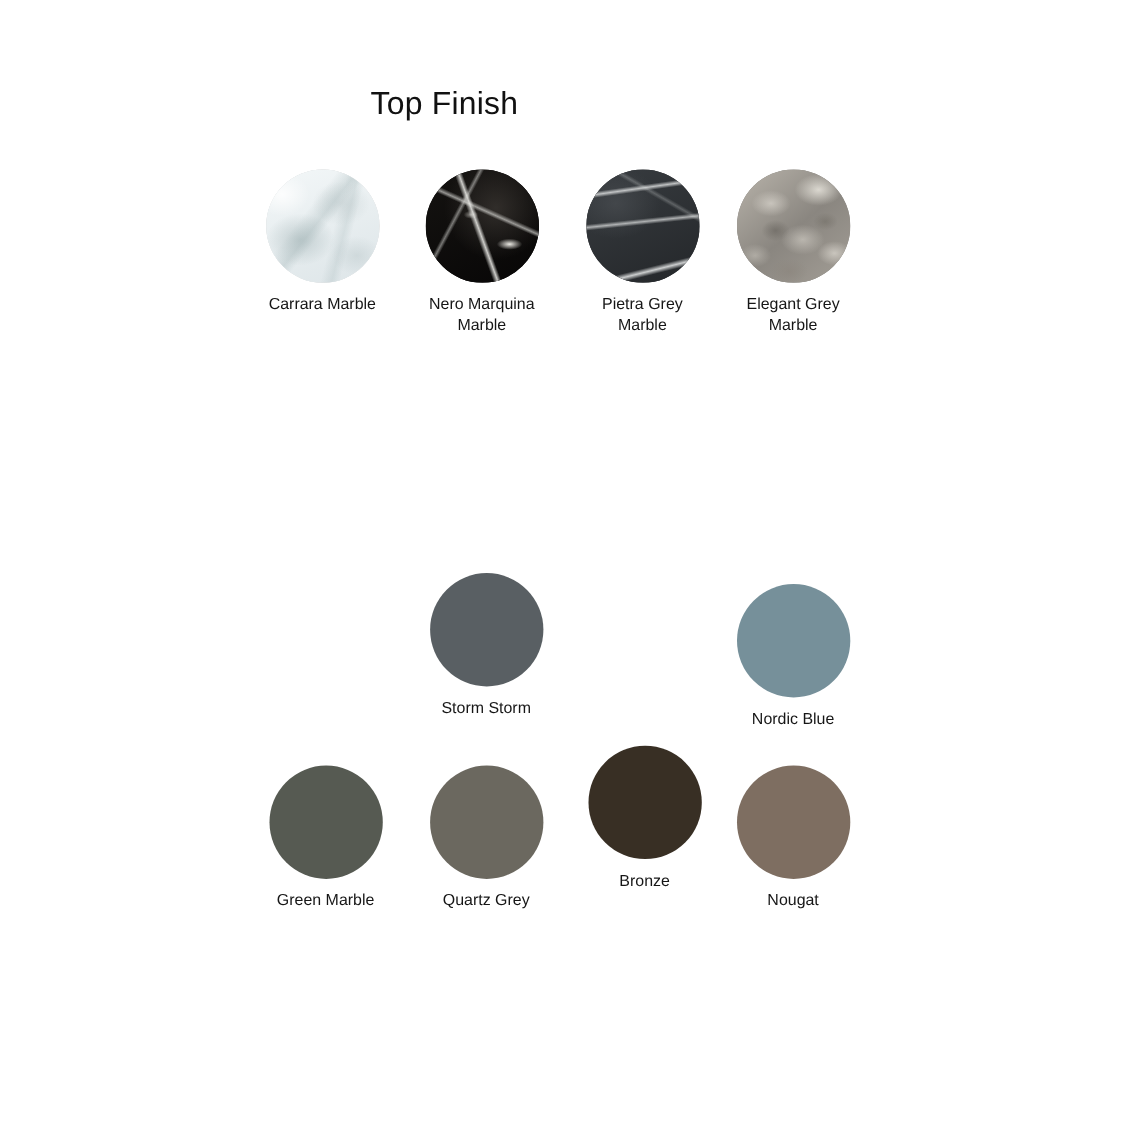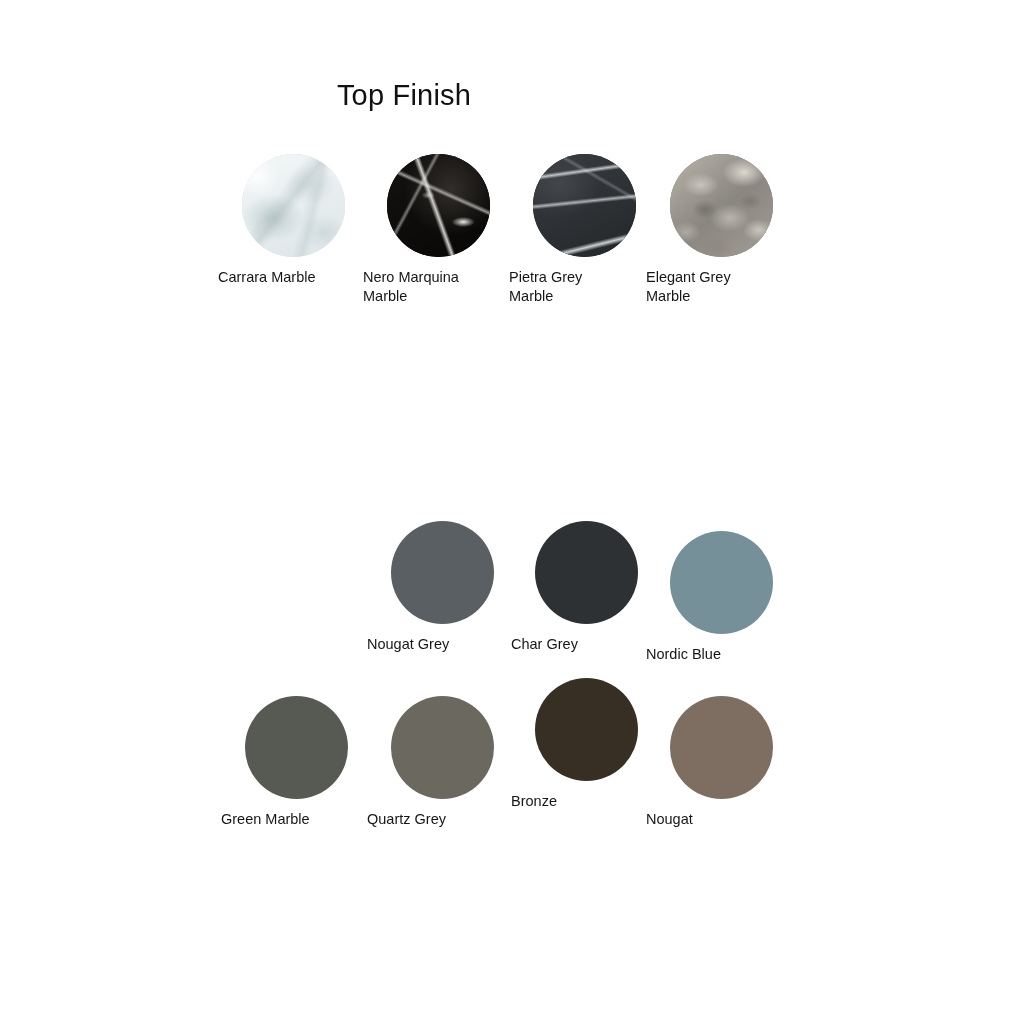--- a/index.html
+++ b/index.html
@@ -36,20 +36,21 @@
 
   .swatch-row {
     position: relative;
     width: 1024px;
     height: 172px;
   }
 
   .swatch-item {
     position: absolute;
     width: 150px;
+    text-align: center;
   }
 
   .swatch-circle {
     width: 103px;
     height: 103px;
     border-radius: 50%;
     margin: 0 auto;
     position: relative;
     overflow: hidden;
     background-color: #cccccc;
@@ -162,27 +163,23 @@
 
   </div>
 </section>
 
 <section class="option-group" id="group-stand-color">
   <div class="swatch-row" id="row-stand-color-1">
 
 
     <div class="swatch-item" style="left:367px; top:91px;">
       <div class="swatch-circle" style="background-color:#595f63;"></div>
-      <div class="swatch-label">Nougat Grey</div>
-    </div>
-
-    <div class="swatch-item" style="left:511px; top:91px;">
-      <div class="swatch-circle" style="background-color:#2d3134;"></div>
-      <div class="swatch-label">Char Grey</div>
-    </div>
+      <div class="swatch-label">Storm Storm</div>
+    </div>
+
 
     <div class="swatch-item" style="left:646px; top:101px;">
       <div class="swatch-circle" style="background-color:#76909a;"></div>
       <div class="swatch-label">Nordic Blue</div>
     </div>
 
   </div>
 
   <div class="swatch-row" id="row-stand-color-2">
 

